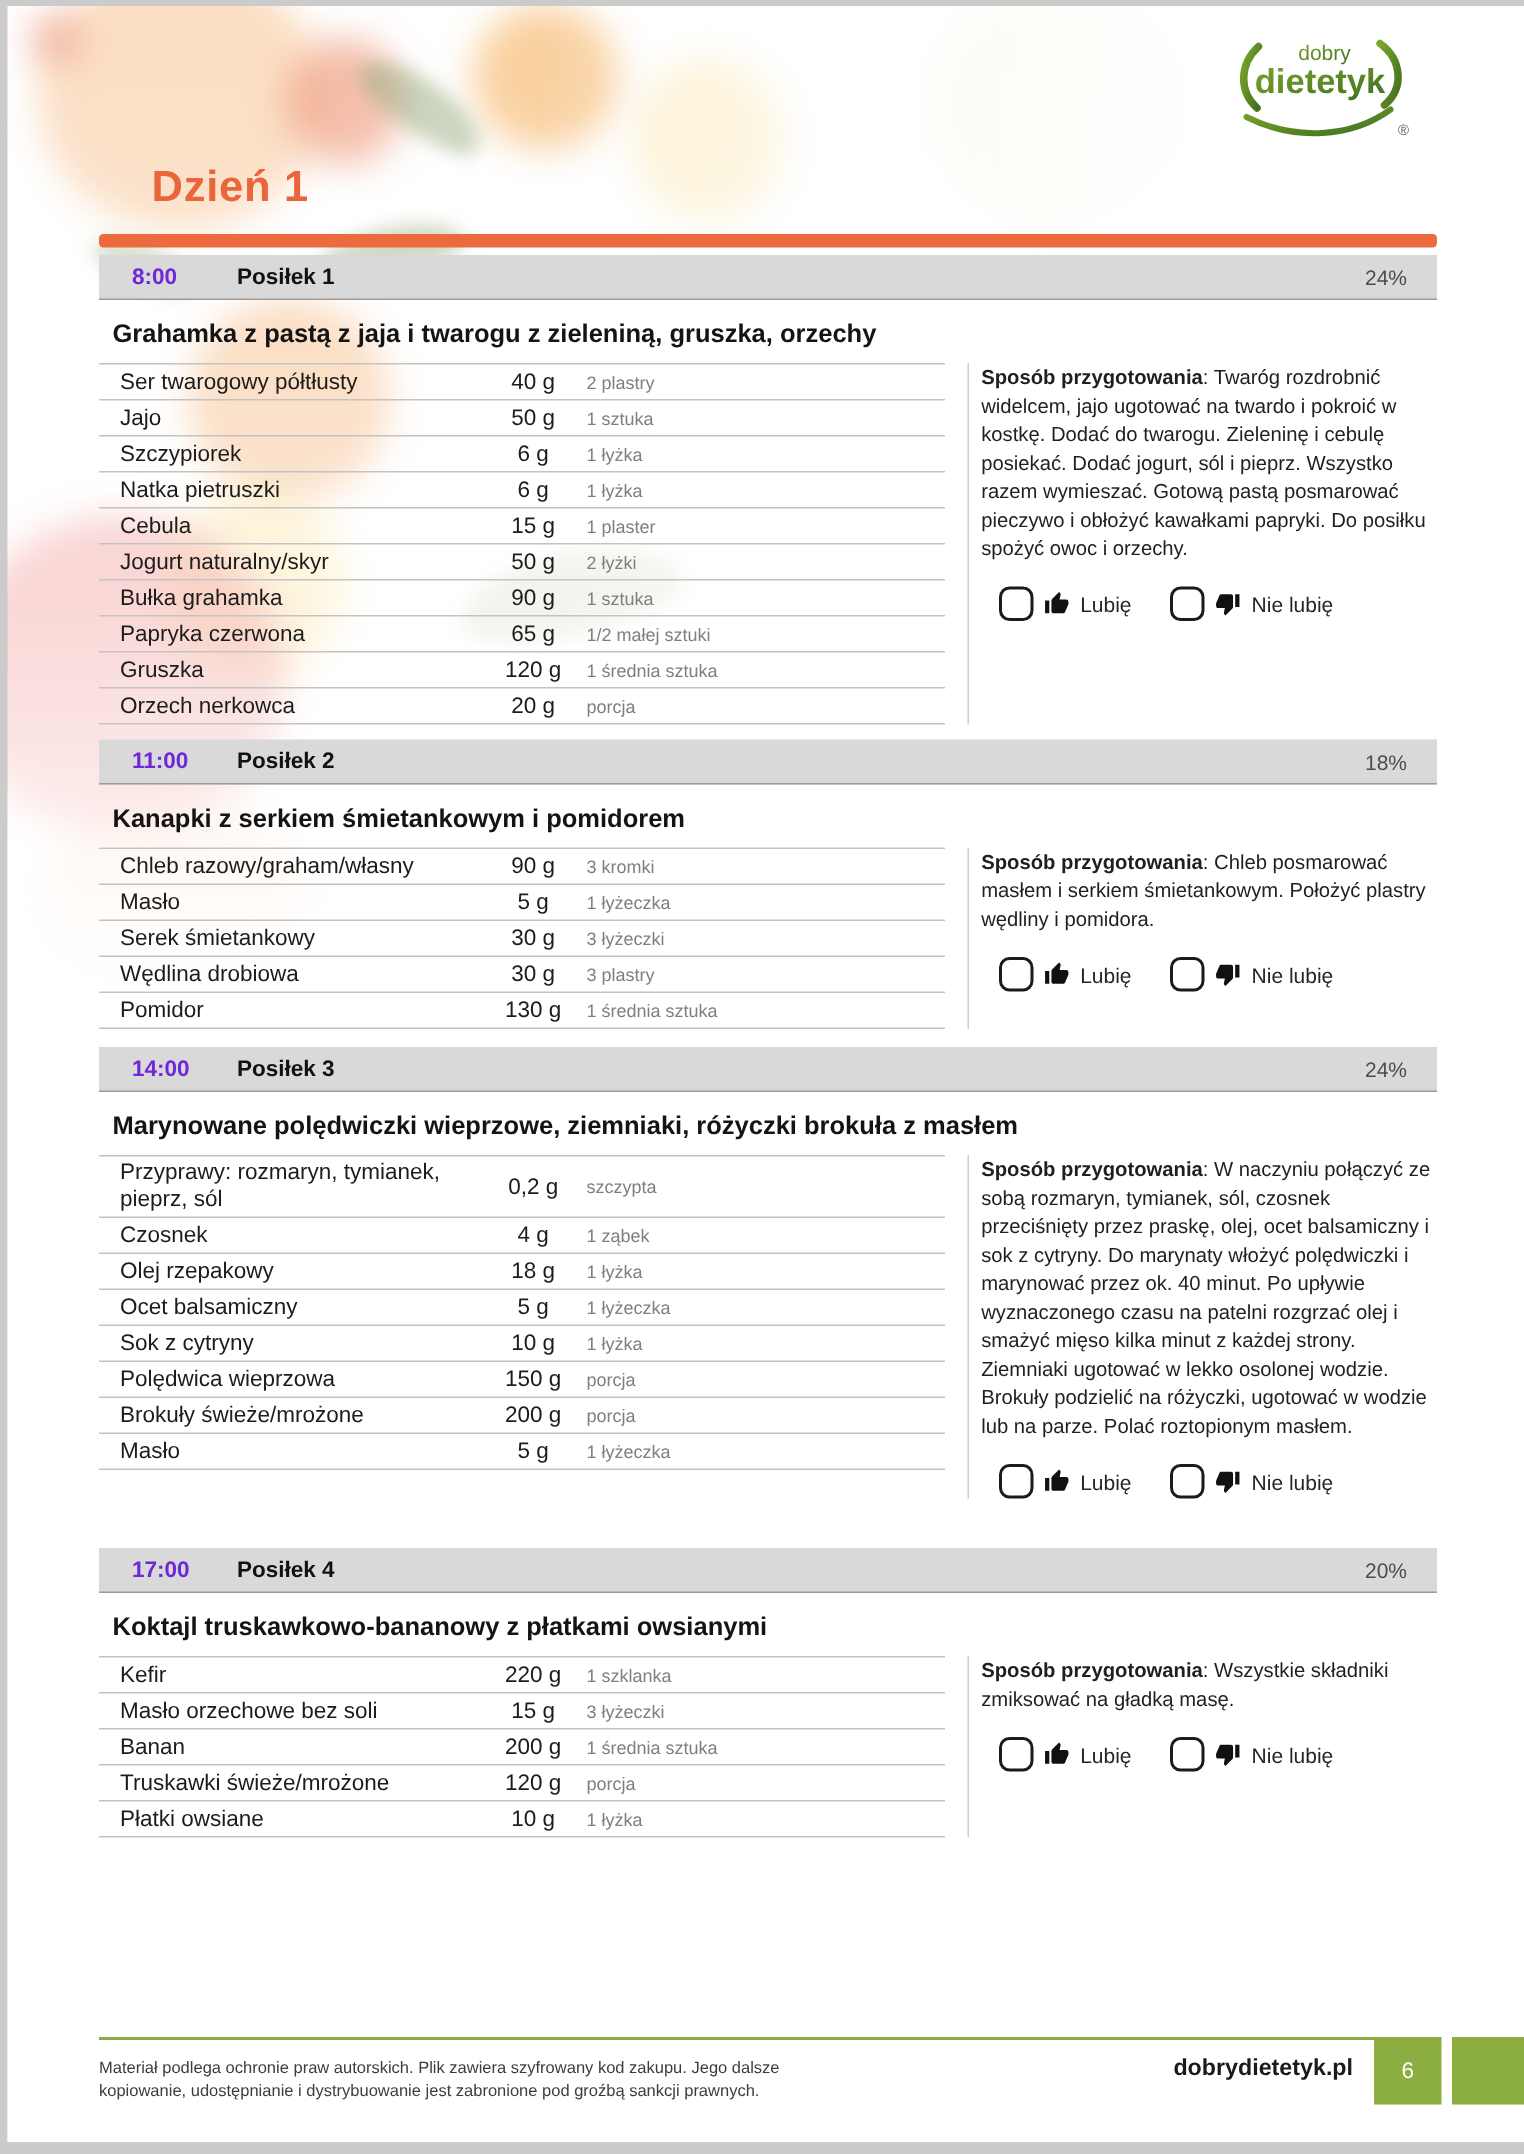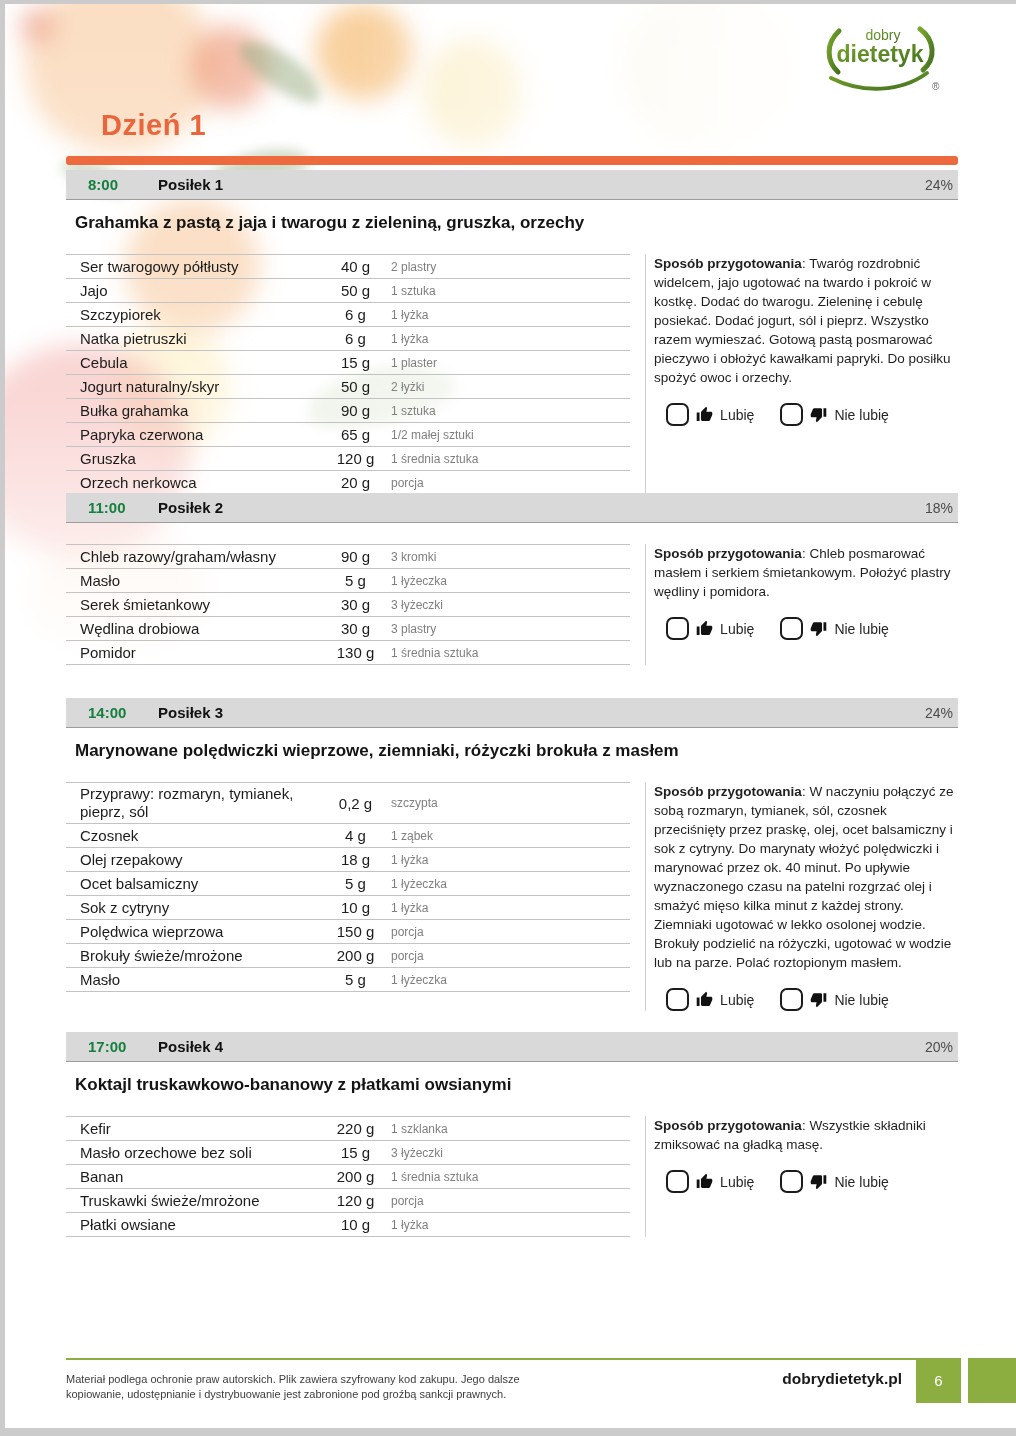--- a/index.html
+++ b/index.html
@@ -33,25 +33,25 @@
     position:absolute; left:61px; top:152px; width:892px; height:9px;
     background:#ed6a3e; border-radius:3px;
   }
   
   .meal { position:absolute; left:61px; width:892px; }
   .meal-1 { top:166px; } .meal-2 { top:489px; } .meal-3 { top:694px; } .meal-4 { top:1028px; }
   .meal-header {
     height:30px; background:#d9d9d9; border-bottom:1px solid #9c9c9c;
     display:flex; align-items:center;
   }
-  .meal-time  { font-weight:bold; font-size:15px; color:#15803d; margin-left:22px; width:70px; }
+  .meal-time  { font-weight:bold; font-size:15px; color:#6d28d9; margin-left:22px; width:70px; }
   .meal-name  { font-weight:bold; font-size:15px; color:#111; }
-  .meal-pct   { margin-left:auto; padding-right:5px; font-size:14px; color:#4c4c4c; }
+  .meal-pct   { margin-left:auto; padding-right:20px; font-size:14px; color:#4c4c4c; }
   .dish-title { margin:13px 0 0 9px; font-size:17px; font-weight:bold; color:#141414; }
-  .meal-body  { display:flex; margin-top:21px; }
+  .meal-body  { display:flex; margin-top:9px; }
   .ing-table  { width:568px; border-top:1px solid #c3c3c3; }
   .ing-row {
     display:flex; align-items:center; min-height:24px;
     border-bottom:1px solid #c3c3c3; padding:2px 0 2px 14px;
   }
   .ing-name    { width:240px; font-size:15px; color:#1c1c1c; line-height:18px; }
   .ing-amount  { width:71px;  font-size:15px; color:#1c1c1c;text-align:center; }
   .ing-measure { flex:1; font-size:12px; color:#7f7f7f; }
   .vline { width:1px; background:#cfcfcf; margin-left:15px; align-self:stretch; }
   .prep-col { margin-left:8px; width:306px; }
@@ -213,20 +213,21 @@
       </div>
     </div>
   </section>
 
   <section class="meal meal-2">
     <div class="meal-header">
       <span class="meal-time">11:00</span>
       <span class="meal-name">Posiłek 2</span>
       <span class="meal-pct">18%</span>
     </div>
+    <h2 class="dish-title">Kanapki z serkiem śmietankowym i pomidorem</h2>
     <div class="meal-body">
       <div class="ing-table">
         <div class="ing-row">
             <span class="ing-name">Chleb razowy/graham/własny</span>
             <span class="ing-amount">90 g</span>
             <span class="ing-measure">3 kromki</span>
           </div>
         <div class="ing-row">
             <span class="ing-name">Masło</span>
             <span class="ing-amount">5 g</span>

